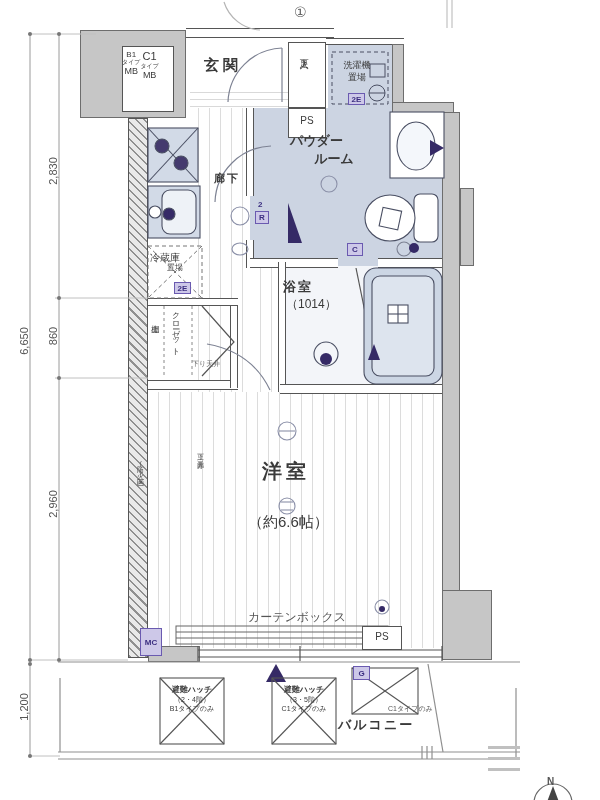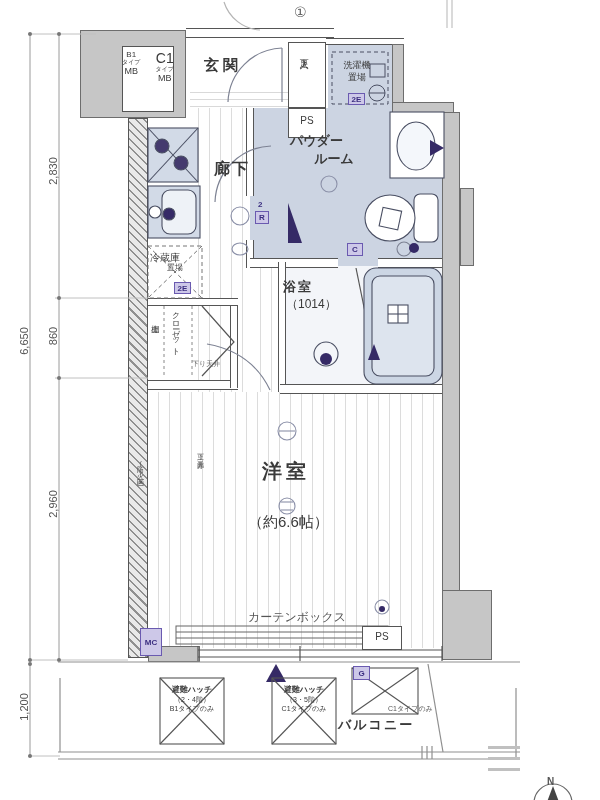--- a/index.html
+++ b/index.html
@@ -219,47 +219,47 @@
 
     <g>
       <circle cx="553" cy="803" r="19" fill="none" stroke="#666" stroke-width="1.2"></circle>
       <polygon points="553,786 547,802 559,802" fill="#444"></polygon>
       <rect x="488" y="746" width="32" height="3" fill="#c0c0c0"></rect>
       <rect x="488" y="757" width="32" height="3" fill="#c0c0c0"></rect>
       <rect x="488" y="768" width="32" height="3" fill="#c0c0c0"></rect>
     </g>
   </svg>
 
-  <div class="abs txt" style="left:122px;top:50px;width:52px;display:flex;justify-content:space-between;z-index:5;">
+  <div class="abs txt" style="left:122px;top:50px;width:52px;display:flex;justify-content:flex-start;z-index:5;">
     <div style="text-align:center;">
       <div style="font-size:8px;">B1</div>
       <div style="font-size:6px;">タイプ</div>
       <div style="font-size:9px;">MB</div>
     </div>
     <div style="text-align:center;">
-      <div style="font-size:14px;">C1</div>
+      <div style="font-size:11px;">C1</div>
       <div style="font-size:6px;">タイプ</div>
       <div style="font-size:9px;">MB</div>
     </div>
   </div>
 
   <div class="abs txt" style="left:204px;top:56px;font-size:15px;font-weight:600;letter-spacing:4px;text-align:right;">玄関</div>
   <div class="abs txt vtxt" style="left:299px;top:52px;font-size:9px;">下足入</div>
   <div class="abs txt" style="left:288px;top:115px;width:38px;text-align:center;font-size:10px;">PS</div>
   <div class="abs txt" style="left:330px;top:60px;width:54px;text-align:center;font-size:9px;">洗濯機</div>
   <div class="abs txt" style="left:330px;top:72px;width:54px;text-align:center;font-size:9px;">置場</div>
   <div class="abs tag" style="left:348px;top:93px;width:17px;height:12px;">2E</div>
 
   <div class="abs txt" style="left:290px;top:134px;width:88px;text-align:left;font-size:13px;font-weight:600;">パウダー</div>
   <div class="abs txt" style="left:290px;top:152px;width:88px;text-align:center;font-size:13px;font-weight:600;">ルーム</div>
   <div class="abs txt" style="left:258px;top:200px;font-size:8px;color:#3b2e80;font-weight:bold;">2</div>
   <div class="abs tag" style="left:255px;top:211px;width:14px;height:13px;">R</div>
   <div class="abs tag" style="left:347px;top:243px;width:16px;height:13px;">C</div>
 
-  <div class="abs txt" style="left:214px;top:160px;font-size:16px;font-weight:600;letter-spacing:2px;">廊下</div>
+  <div class="abs txt" style="left:214px;top:172px;font-size:11px;font-weight:600;letter-spacing:2px;">廊下</div>
 
   <div class="abs txt" style="left:283px;top:280px;font-size:13px;font-weight:600;letter-spacing:2px;">浴室</div>
   <div class="abs txt" style="left:286px;top:298px;font-size:12px;">（1014）</div>
 
   <div class="abs txt" style="left:150px;top:252px;width:50px;font-size:10px;">冷蔵庫</div>
   <div class="abs txt" style="left:150px;top:263px;width:50px;text-align:center;font-size:8px;">置場</div>
   <div class="abs tag" style="left:174px;top:282px;width:17px;height:12px;">2E</div>
 
   <div class="abs txt vtxt" style="left:150px;top:318px;font-size:8px;">上棚</div>
   <div class="abs txt vtxt" style="left:171px;top:306px;font-size:8px;">クローゼット</div>

